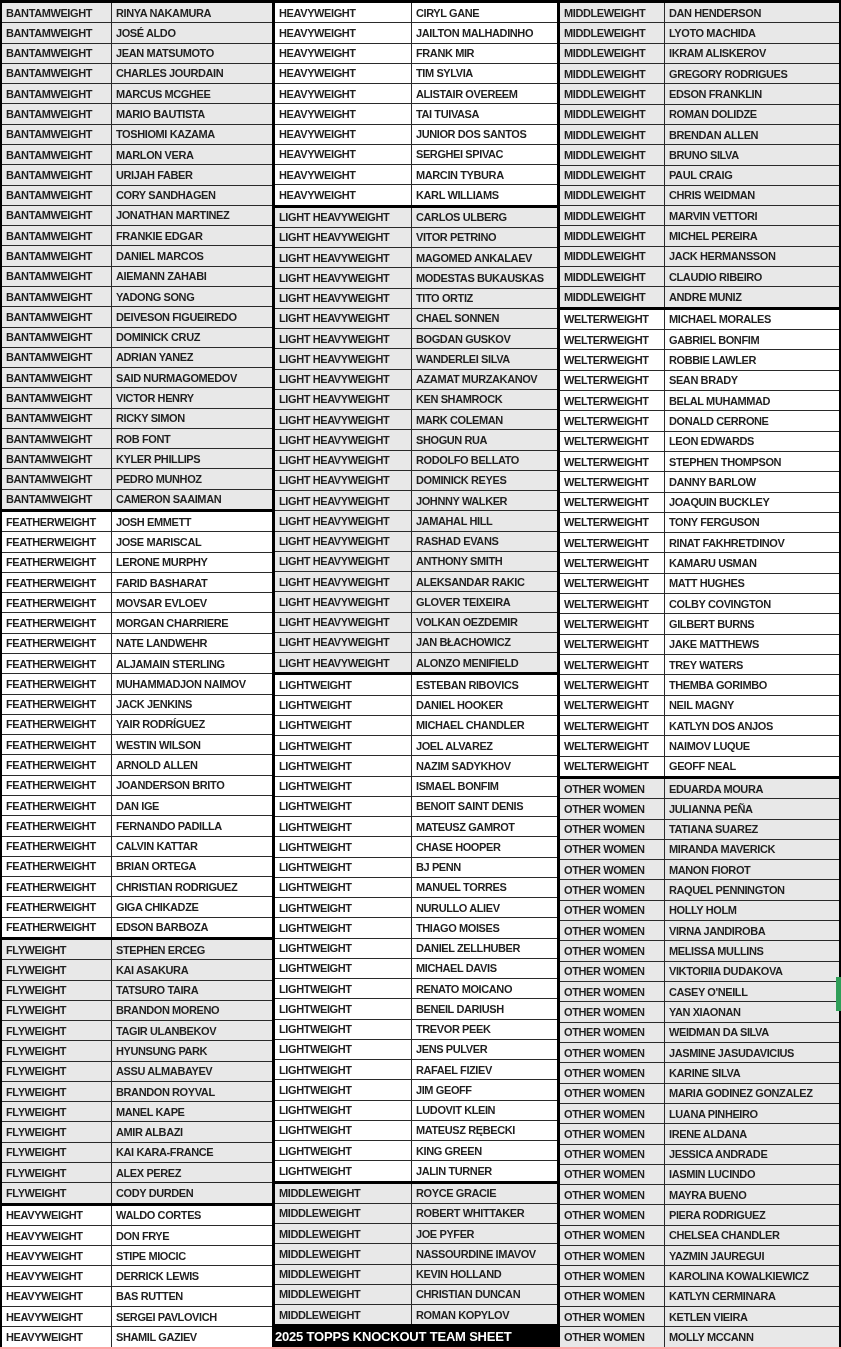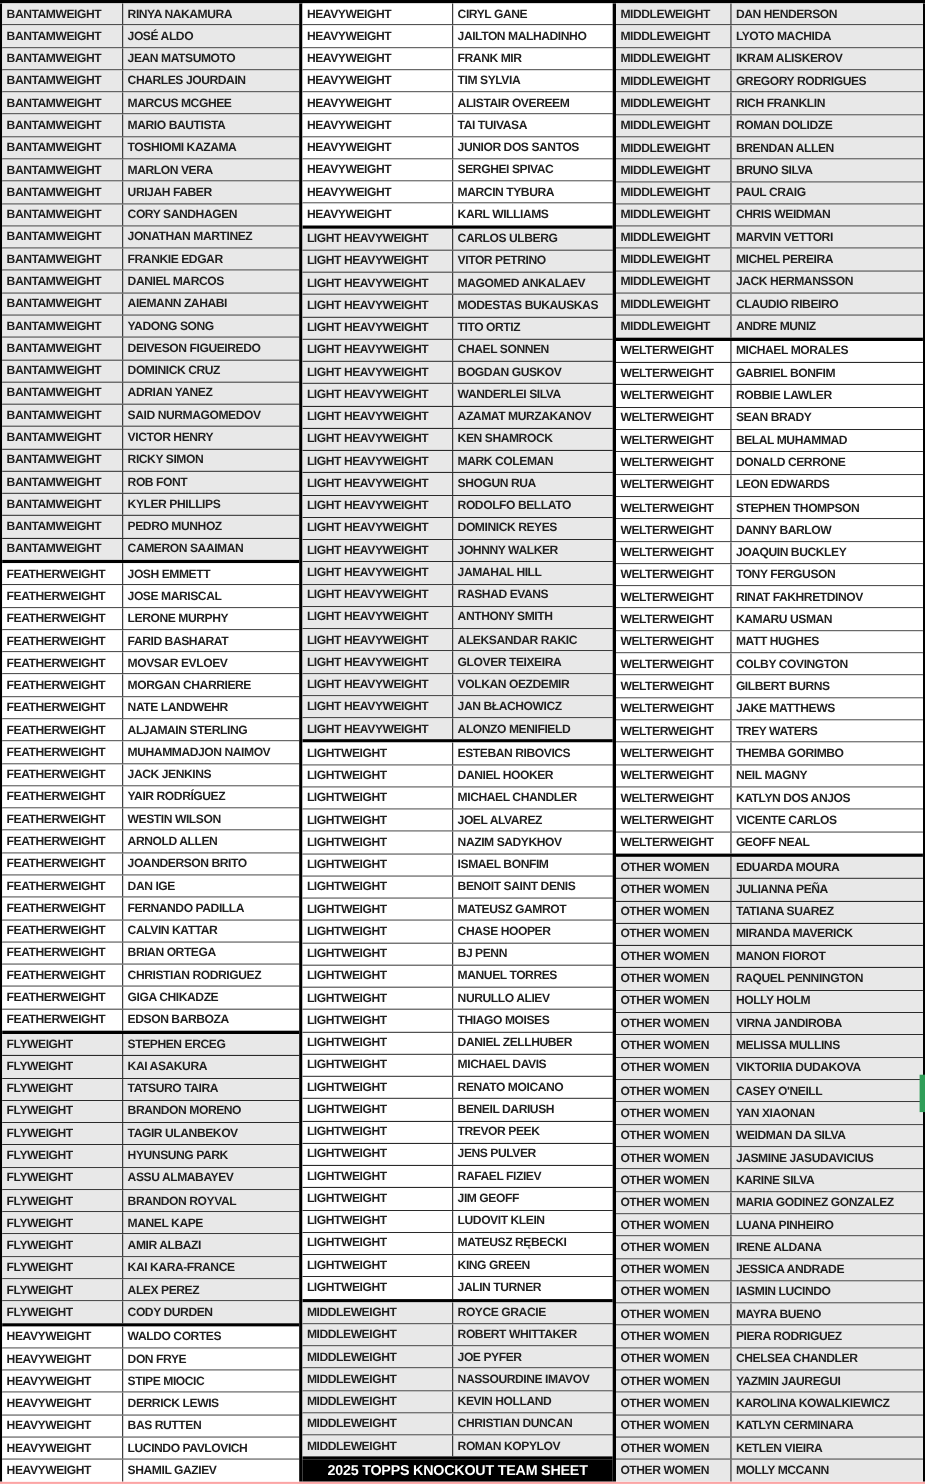--- a/index.html
+++ b/index.html
@@ -41,21 +41,21 @@
     color:#1f1f1f;
     white-space:nowrap; overflow:hidden;
   }
   .wc { border-right:1px solid #2a2a2a; flex:0 0 auto; }
   .group-1 .wc { width:110px; }
   .group-2 .wc { width:137px; }
   .group-3 .wc { width:105px; }
   .nm { flex:1 1 auto; }
   .footer-row {
     flex:1 1 0; min-height:0;
-    display:flex; align-items:center; justify-content:center;
+    display:flex; align-items:center; justify-content:flex-start;
     background:var(--bar-bg,#000);
     box-sizing:border-box;
   }
   .footer-text {
     color:var(--bar-fg,#fff);
     font-size:13px; font-weight:bold;
     letter-spacing:-0.2px;
     white-space:nowrap;
   }
   .selection-handle {
@@ -321,21 +321,21 @@
       <div class="row">
         <div class="cell wc">HEAVYWEIGHT</div>
         <div class="cell nm">DERRICK LEWIS</div>
       </div>
       <div class="row">
         <div class="cell wc">HEAVYWEIGHT</div>
         <div class="cell nm">BAS RUTTEN</div>
       </div>
       <div class="row">
         <div class="cell wc">HEAVYWEIGHT</div>
-        <div class="cell nm">LUCINDO PAVLOVICH</div>
+        <div class="cell nm">SERGEI PAVLOVICH</div>
       </div>
       <div class="row sec-end">
         <div class="cell wc">HEAVYWEIGHT</div>
         <div class="cell nm">SHAMIL GAZIEV</div>
       </div>
     </div>
   <div class="group group-2">
     <div class="row">
         <div class="cell wc">HEAVYWEIGHT</div>
         <div class="cell nm">CIRYL GANE</div>
@@ -612,21 +612,21 @@
       <div class="row shaded">
         <div class="cell wc">MIDDLEWEIGHT</div>
         <div class="cell nm">IKRAM ALISKEROV</div>
       </div>
       <div class="row shaded">
         <div class="cell wc">MIDDLEWEIGHT</div>
         <div class="cell nm">GREGORY RODRIGUES</div>
       </div>
       <div class="row shaded">
         <div class="cell wc">MIDDLEWEIGHT</div>
-        <div class="cell nm">RICH FRANKLIN</div>
+        <div class="cell nm">EDSON FRANKLIN</div>
       </div>
       <div class="row shaded">
         <div class="cell wc">MIDDLEWEIGHT</div>
         <div class="cell nm">ROMAN DOLIDZE</div>
       </div>
       <div class="row shaded">
         <div class="cell wc">MIDDLEWEIGHT</div>
         <div class="cell nm">BRENDAN ALLEN</div>
       </div>
       <div class="row shaded">
@@ -740,21 +740,21 @@
       <div class="row">
         <div class="cell wc">WELTERWEIGHT</div>
         <div class="cell nm">NEIL MAGNY</div>
       </div>
       <div class="row">
         <div class="cell wc">WELTERWEIGHT</div>
         <div class="cell nm">KATLYN DOS ANJOS</div>
       </div>
       <div class="row">
         <div class="cell wc">WELTERWEIGHT</div>
-        <div class="cell nm">VICENTE CARLOS</div>
+        <div class="cell nm">NAIMOV LUQUE</div>
       </div>
       <div class="row sec-end">
         <div class="cell wc">WELTERWEIGHT</div>
         <div class="cell nm">GEOFF NEAL</div>
       </div>
       <div class="row shaded">
         <div class="cell wc">OTHER WOMEN</div>
         <div class="cell nm">EDUARDA MOURA</div>
       </div>
       <div class="row shaded">

